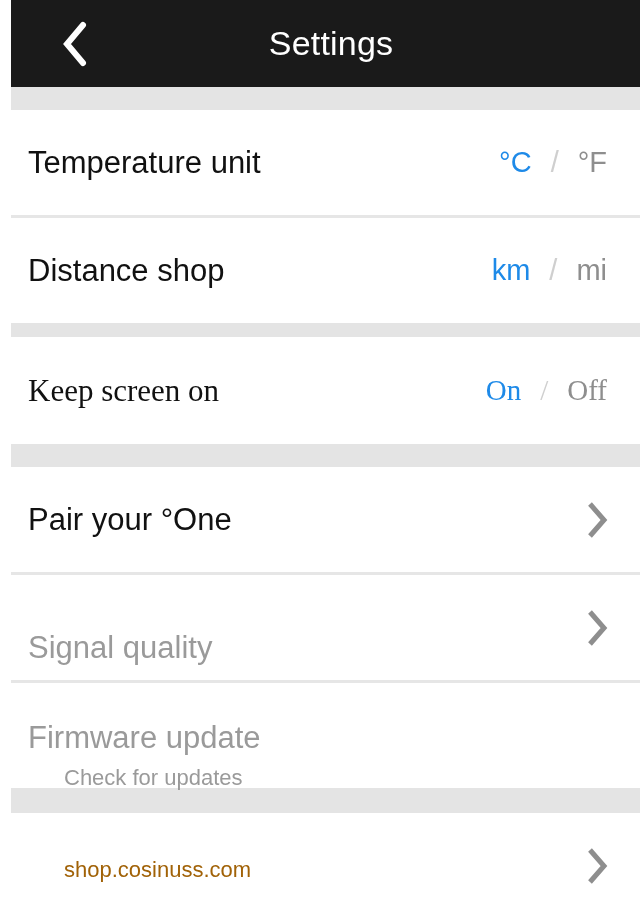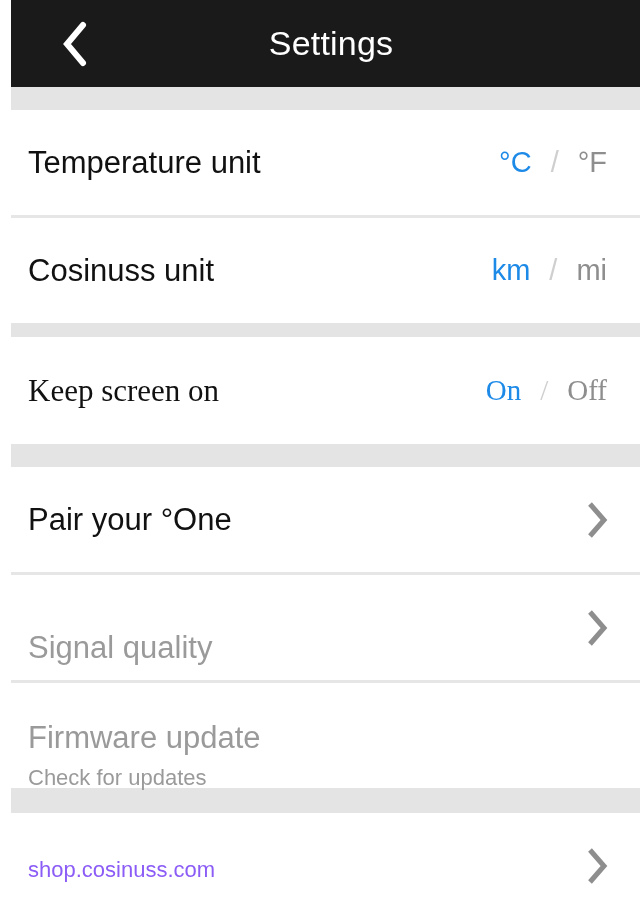--- a/index.html
+++ b/index.html
@@ -88,22 +88,23 @@
     flex: 1 1 auto;
     white-space: nowrap;
   }
   .row-label.muted { color: #9a9a9a; margin-top: 40px; }
 
   .row-sub {
     font-size: 22px;
     color: #9a9a9a;
     margin-top: 9px;
     letter-spacing: 0px;
-  }
-  .row-sub.dark-sub { color: #8b5cf6; }
+    margin-left: 36px;
+  }
+  .row-sub.dark-sub { color: #a16207; }
 
   
   .seg {
     display: flex;
     align-items: baseline;
     gap: 0px;
     margin-left: auto;
     padding-right: 27px;
   }
   .seg-opt {
@@ -163,21 +164,21 @@
     <div class="seg">
       <span class="seg-opt on">°C</span>
       <span class="seg-sep">/</span>
       <span class="seg-opt off">°F</span>
     </div>
   </div>
 
   <div class="divider"></div>
 
   <div class="row">
-    <div class="row-label">Cosinuss unit</div>
+    <div class="row-label">Distance shop</div>
     <div class="seg">
       <span class="seg-opt on">km</span>
       <span class="seg-sep">/</span>
       <span class="seg-opt off">mi</span>
     </div>
   </div>
 
   <div class="band band-group"></div>
 
   <div class="row row-tall">

